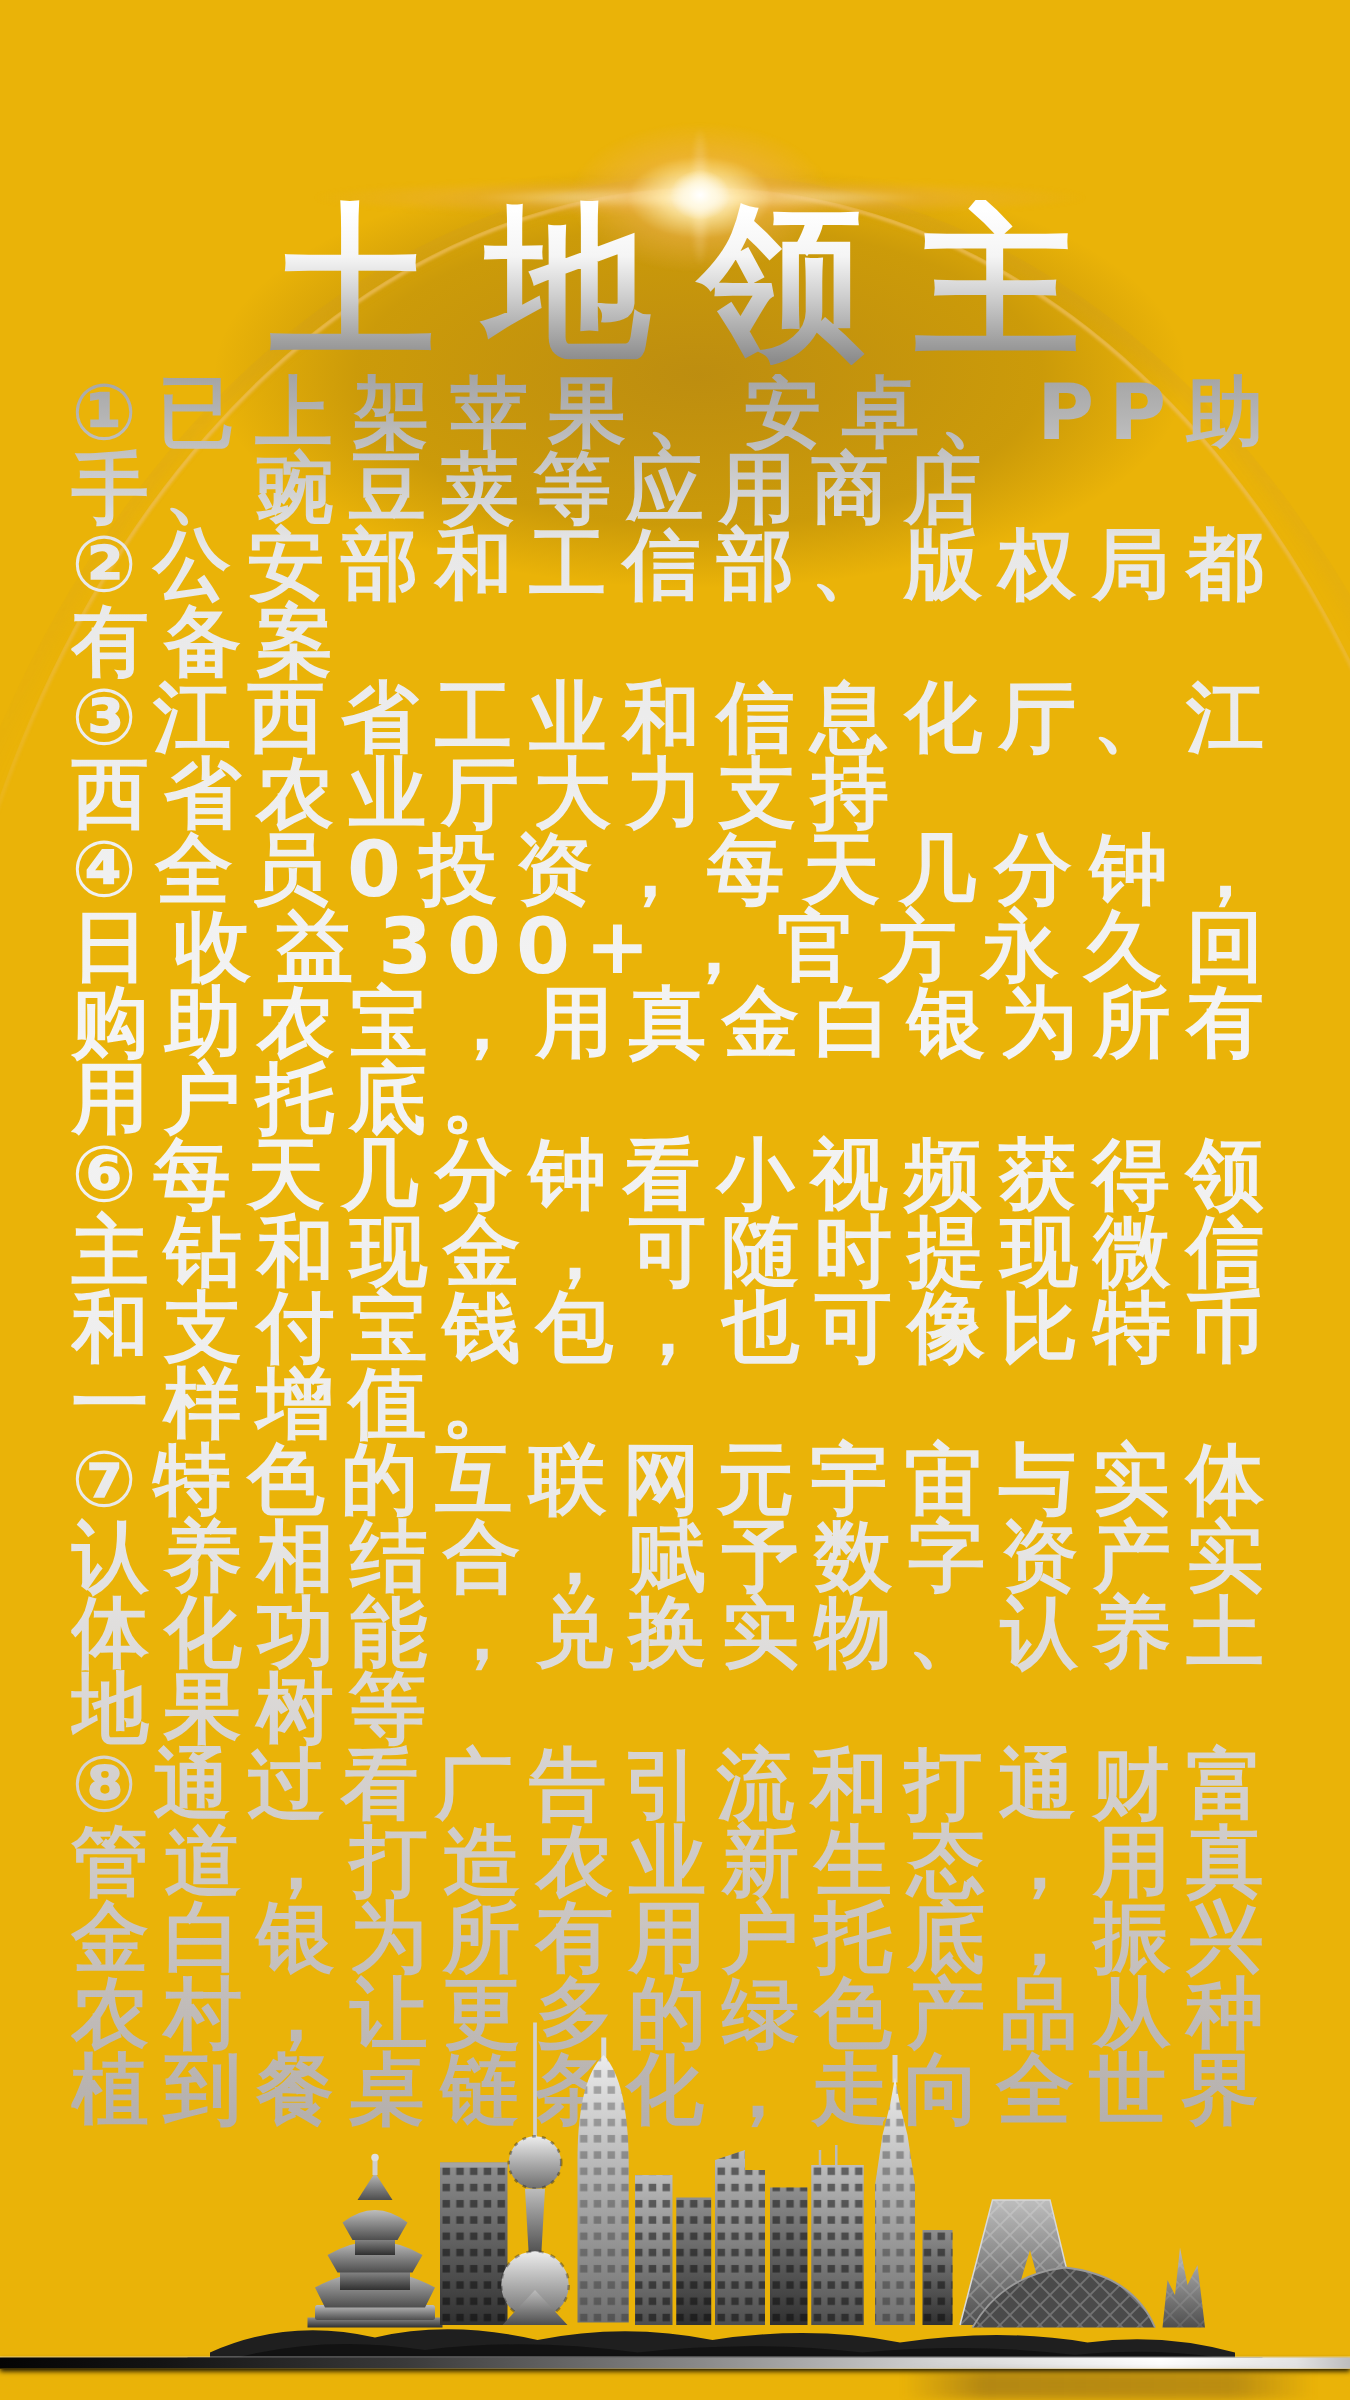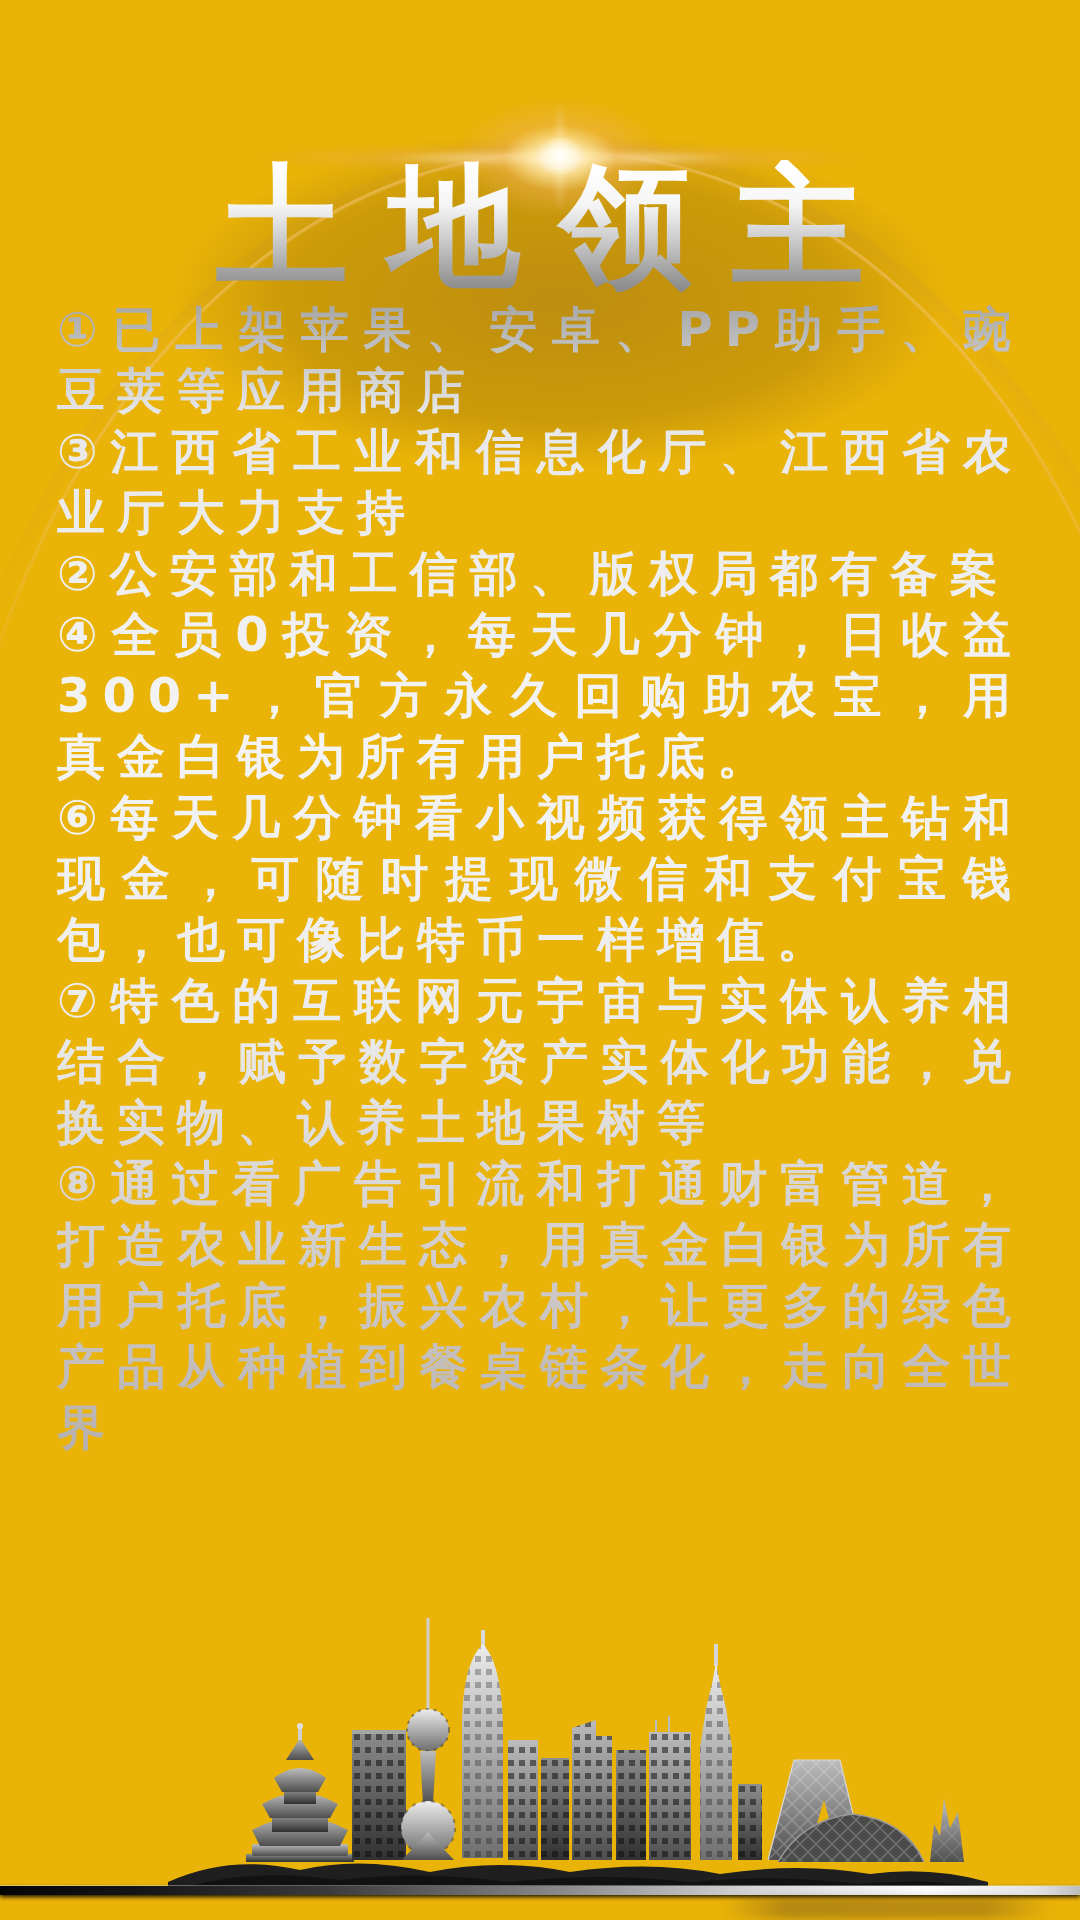--- a/index.html
+++ b/index.html
@@ -49,21 +49,21 @@
   }
   
   .title{
     position:absolute;top:160px;left:0;width:100%;margin:0;box-sizing:border-box;
     text-align:center;font-size:132px;font-weight:900;line-height:1.0;
     letter-spacing:40px;padding-left:40px;color:#dcdcdc;white-space:nowrap;
   }
   
   .bullets{
     position:absolute;top:299px;left:57px;width:966px;color:#d9d9d9;
-    font-size:48px;font-weight:900;line-height:61px;letter-spacing:12px;
+    font-size:62px;font-weight:900;line-height:61px;letter-spacing:12px;
     text-align:justify;text-justify:inter-character;
   }
   .bullets p{margin:0;padding:0;}
   @supports ((-webkit-background-clip:text) or (background-clip:text)){
     .title{
       background:linear-gradient(180deg,#ffffff 6%,#f5f5f5 34%,#cfcfcf 58%,#8c8c8c 97%);
       -webkit-background-clip:text;background-clip:text;
       -webkit-text-fill-color:transparent;color:transparent;
     }
     .bullets{
@@ -96,22 +96,22 @@
   <div class="arc arc1"></div>
   <div class="flare-streak"></div>
   <div class="flare-ray"></div>
   <div class="flare-halo"></div>
   <div class="flare-core"></div>
 
   <h1 class="title">土地领主</h1>
 
   <div class="bullets">
     <p>①已上架苹果、安卓、PP助手、豌豆荚等应用商店</p>
+    <p>②公安部和工信部、版权局都有备案</p>
     <p>③江西省工业和信息化厅、江西省农业厅大力支持</p>
-    <p>②公安部和工信部、版权局都有备案</p>
     <p>④全员0投资，每天几分钟，日收益300+，官方永久回购助农宝，用真金白银为所有用户托底。</p>
     <p>⑥每天几分钟看小视频获得领主钻和现金，可随时提现微信和支付宝钱包，也可像比特币一样增值。</p>
     <p>⑦特色的互联网元宇宙与实体认养相结合，赋予数字资产实体化功能，兑换实物、认养土地果树等</p>
     <p>⑧通过看广告引流和打通财富管道，打造农业新生态，用真金白银为所有用户托底，振兴农村，让更多的绿色产品从种植到餐桌链条化，走向全世界</p>
   </div>
 
   <svg class="skyline" viewBox="0 0 1080 332" aria-hidden="true">
     <defs>
       <linearGradient id="gL" x1="0" y1="0" x2="0" y2="1">
         <stop offset="0" stop-color="#ececec"></stop>

